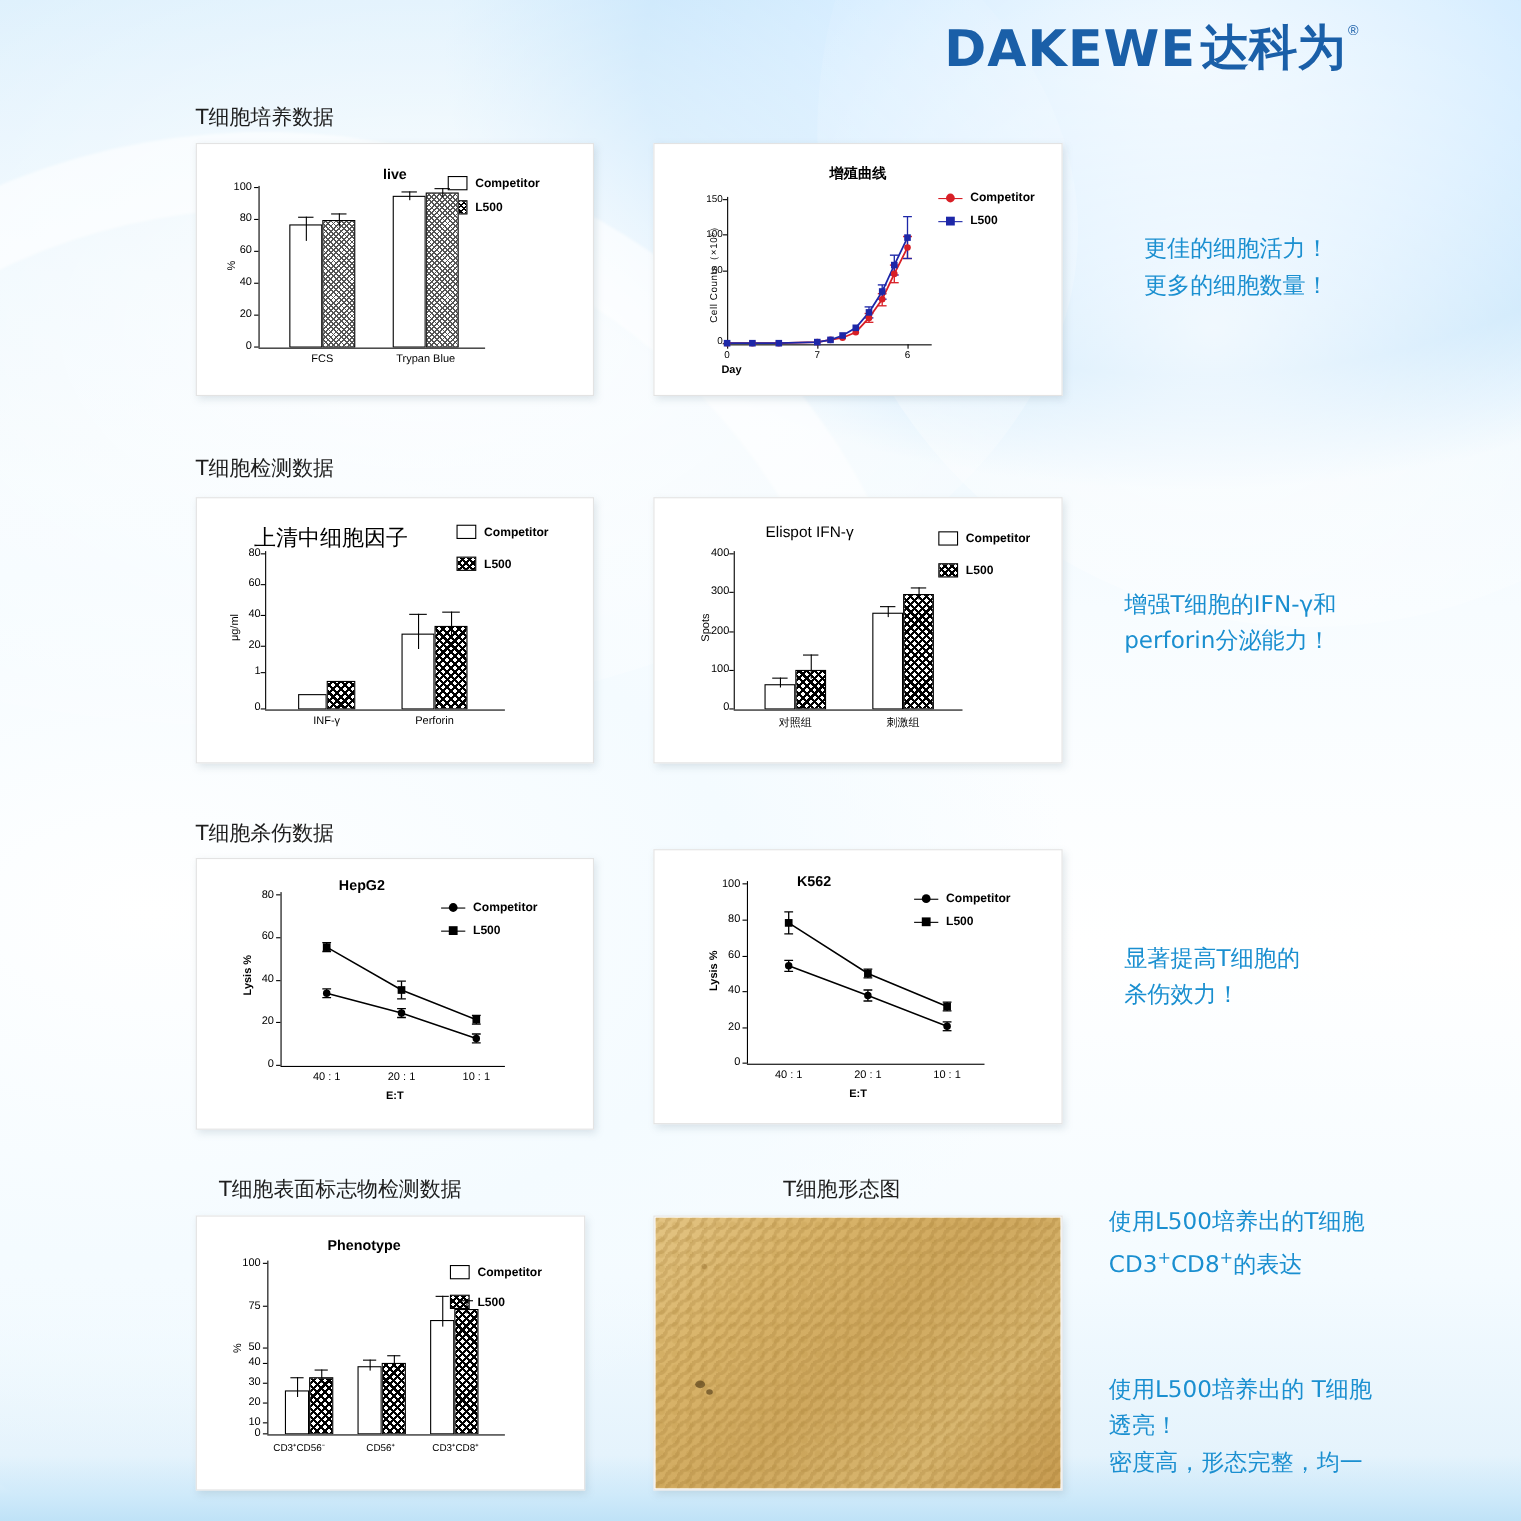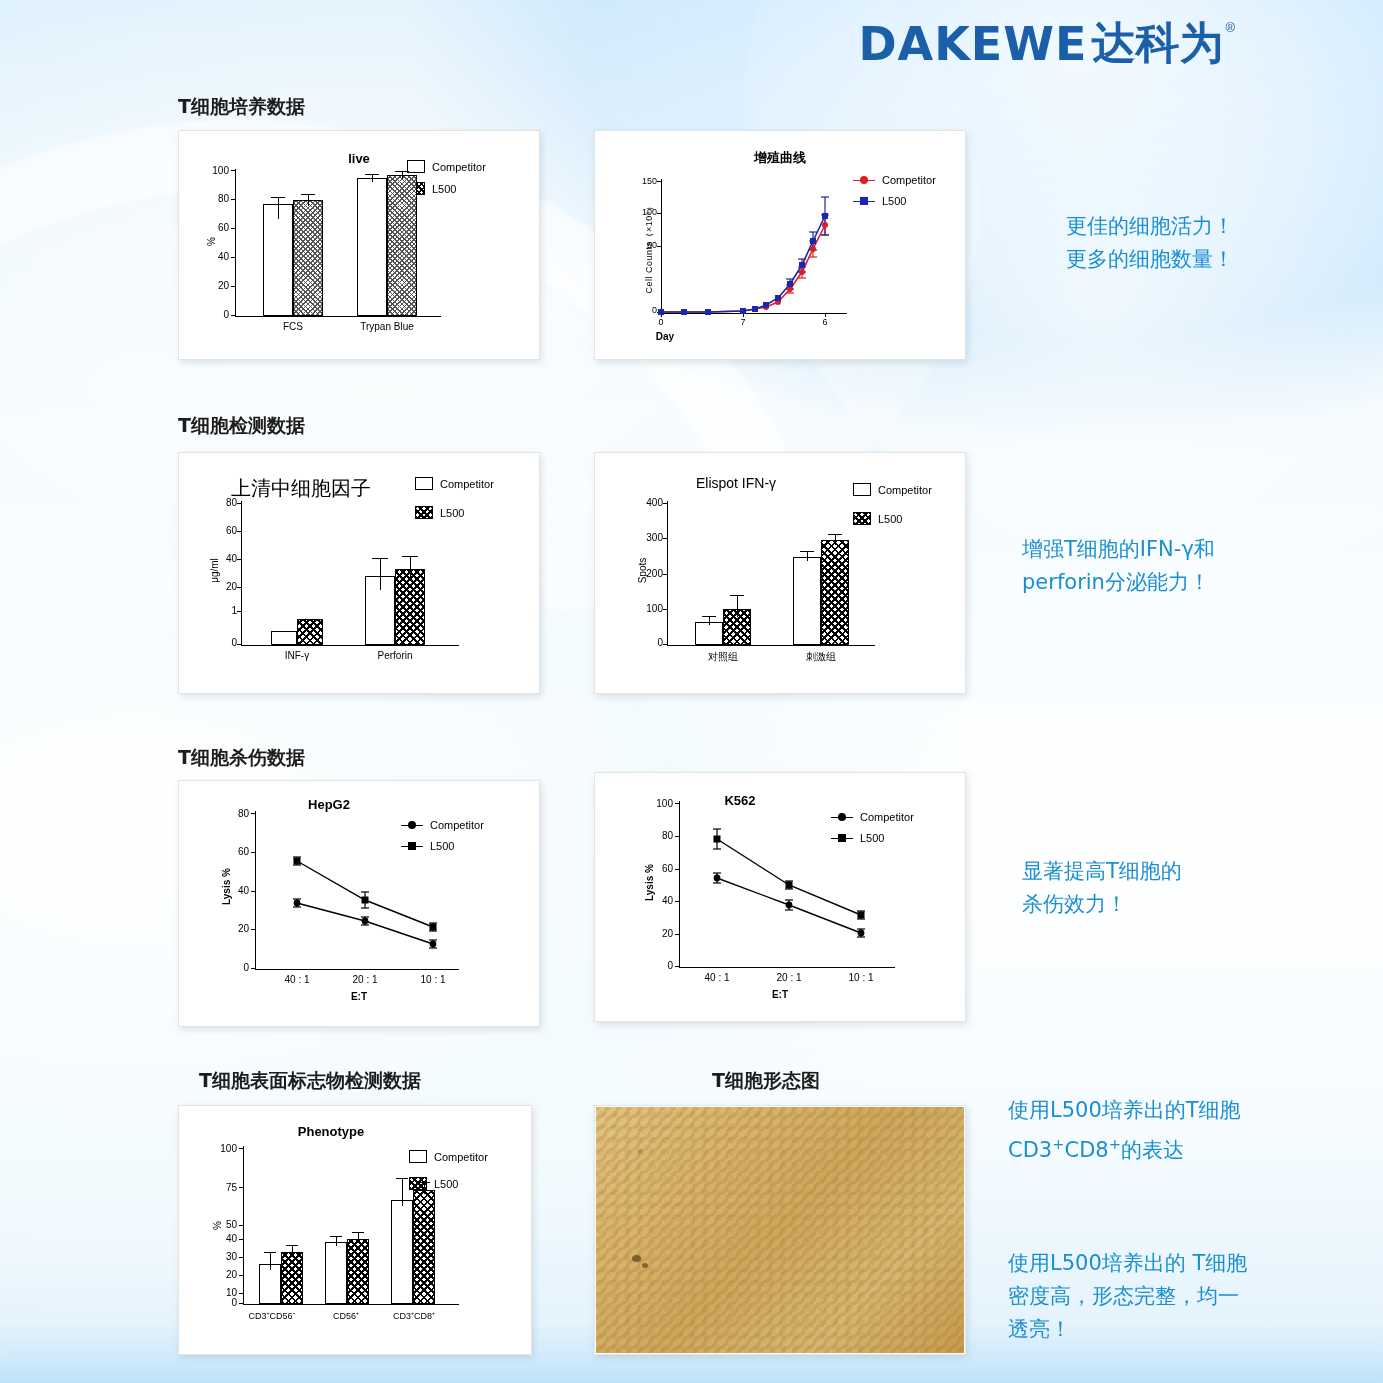--- a/index.html
+++ b/index.html
@@ -24,41 +24,41 @@
       background:radial-gradient(circle at 40% 70%, rgba(255,255,255,.75) 0%, rgba(255,255,255,0) 60%);}
   .bottomband{position:absolute;left:0;right:0;bottom:0;height:60px;
       background:linear-gradient(180deg,rgba(205,234,250,0) 0%, #cfeafa 60%, #bfe2f7 100%);}
 
   
   .logo{position:absolute;right:148px;top:14px;display:flex;align-items:center;}
   .logo .txt{font-family:"DejaVu Sans", sans-serif;font-weight:bold;font-size:46px;letter-spacing:1px;color:#1a5fa8;}
   .logo .cn{font-family:"DejaVu Sans", sans-serif;font-weight:bold;font-size:44px;color:#1a5fa8;margin-left:4px;}
   .logo .reg{font-size:13px;color:#1a5fa8;vertical-align:top;margin-left:2px;align-self:flex-start;margin-top:6px;}
 
-  .sec-title{position:absolute;font-family:"DejaVu Sans",sans-serif;font-weight:bold;font-size:19px;color:#1d1d1d;}
+  .sec-title{position:absolute;font-family:"DejaVu Sans",sans-serif;font-weight:normal;font-size:19px;color:#1d1d1d;}
 
   .card{position:absolute;background:#fff;border:1px solid #e3e3e3;box-shadow:2px 3px 7px rgba(120,140,155,.22);}
 
   .note{position:absolute;color:#1a8fd0;font-family:"DejaVu Sans",sans-serif;font-size:21px;line-height:33px;}
 
   
   .chart{position:absolute;left:0;top:0;right:0;bottom:0;}
   .ct{position:absolute;width:100%;text-align:center;font-weight:bold;font-size:13px;color:#000;}
   .ct.plain{font-weight:normal;}
   .legend{position:absolute;font-size:11px;color:#000;}
   .legend .row{display:flex;align-items:center;margin-bottom:9px;}
   .legend .sw{width:16px;height:11px;border:1px solid #000;margin-right:7px;display:inline-block;}
   .sw.open{background:#fff;}
   .sw.hatch{background:
       repeating-linear-gradient(45deg,#000 0 1.5px,transparent 1.5px 4px),
       repeating-linear-gradient(-45deg,#000 0 1.5px,transparent 1.5px 4px),#fff;}
   .sw.check{background:
       repeating-linear-gradient(45deg,#000 0 2px,transparent 2px 4.5px),
       repeating-linear-gradient(-45deg,#000 0 2px,transparent 2px 4.5px),#fff;}
-  .legend .lbl{white-space:nowrap;}
+  .legend .lbl{white-space:nowrap;font-weight:bold;}
   .legend .line{position:relative;width:22px;height:1px;background:#000;margin-right:7px;}
   .legend .line::after{content:"";position:absolute;left:7px;top:-4px;width:8px;height:8px;background:#000;}
   .legend .line.circ::after{border-radius:50%;}
   .legend .line.red{background:#d81f26;}
   .legend .line.red::after{background:#d81f26;border-radius:50%;}
   .legend .line.blue{background:#1d27a8;}
   .legend .line.blue::after{background:#1d27a8;}
 
   .axis-y{position:absolute;border-left:1.3px solid #000;}
   .axis-x{position:absolute;border-bottom:1.3px solid #000;}
@@ -558,21 +558,21 @@
   </div>
 </div>
 
 <div class="card" style="left:594px;top:1105px;width:370px;height:248px;">
   <div class="micro">
     <div class="blob" style="left:36px;top:148px;"></div>
     <div class="blob" style="left:46px;top:156px;width:6px;height:5px;"></div>
   </div>
 </div>
 
-<div class="note" style="left:1066px;top:210px;">
+<div class="note" style="left:1040px;top:210px;">
   <div>更佳的细胞活力！</div>
   <div>更多的细胞数量！</div>
 </div>
 
 <div class="note" style="left:1022px;top:533px;">
   <div>增强T细胞的IFN-γ和</div>
   <div>perforin分泌能力！</div>
 </div>
 
 <div class="note" style="left:1022px;top:855px;">
@@ -580,15 +580,15 @@
   <div>杀伤效力！</div>
 </div>
 
 <div class="note" style="left:1008px;top:1094px;">
   <div>使用L500培养出的T细胞</div>
   <div>CD3<sup>+</sup>CD8<sup>+</sup>的表达</div>
 </div>
 
 <div class="note" style="left:1008px;top:1247px;">
   <div>使用L500培养出的 T细胞</div>
+  <div>透亮！</div>
   <div>密度高，形态完整，均一</div>
-  <div>透亮！</div>
 </div>
 
 </body></html>

